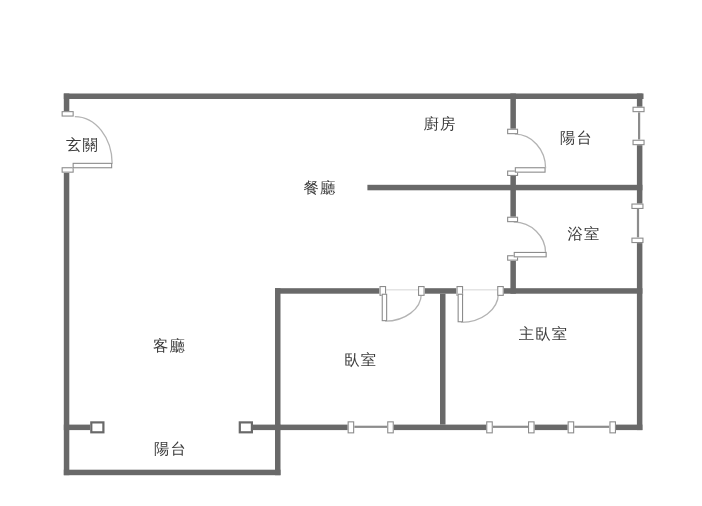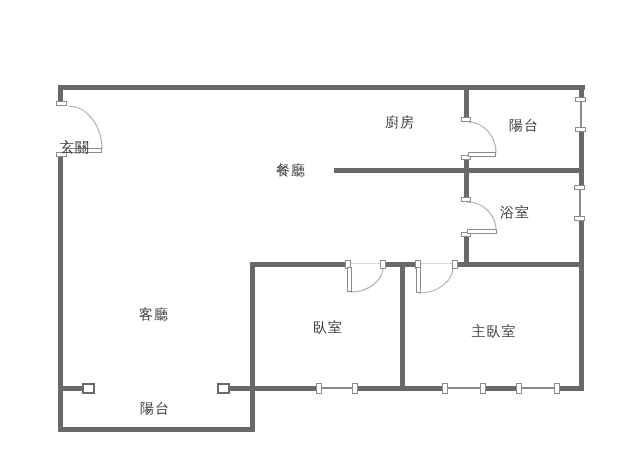--- a/index.html
+++ b/index.html
@@ -135,23 +135,23 @@
   <div class="glass" style="left:448px;top:387px;width:32px;height:2px"></div>
   <div class="jamb" style="left:442px;top:383px;width:6px;height:11px"></div>
   <div class="jamb" style="left:480px;top:383px;width:6px;height:11px"></div>
   <div class="glass" style="left:522px;top:387px;width:32px;height:2px"></div>
   <div class="jamb" style="left:516px;top:383px;width:6px;height:11px"></div>
   <div class="jamb" style="left:554px;top:383px;width:6px;height:11px"></div>
 
   <div class="post" style="left:82px;top:383px;width:13px;height:11px"></div>
   <div class="post" style="left:217px;top:383px;width:13px;height:11px"></div>
 
-  <div class="room-label" style="left:75px;top:148px">玄關</div>
-  <div class="room-label" style="left:400px;top:123px">廚房</div>
+  <div class="room-label" style="left:75px;top:132px">玄關</div>
+  <div class="room-label" style="left:400px;top:113px">廚房</div>
   <div class="room-label" style="left:524px;top:126px">陽台</div>
   <div class="room-label" style="left:291px;top:171px">餐廳</div>
-  <div class="room-label" style="left:515px;top:213px">浴室</div>
+  <div class="room-label" style="left:531px;top:213px">浴室</div>
   <div class="room-label" style="left:154px;top:315px">客廳</div>
   <div class="room-label" style="left:328px;top:328px">臥室</div>
-  <div class="room-label" style="left:494px;top:332px">主臥室</div>
+  <div class="room-label" style="left:494px;top:304px">主臥室</div>
   <div class="room-label" style="left:155px;top:409px">陽台</div>
 
 </div>
 
 </body></html>

